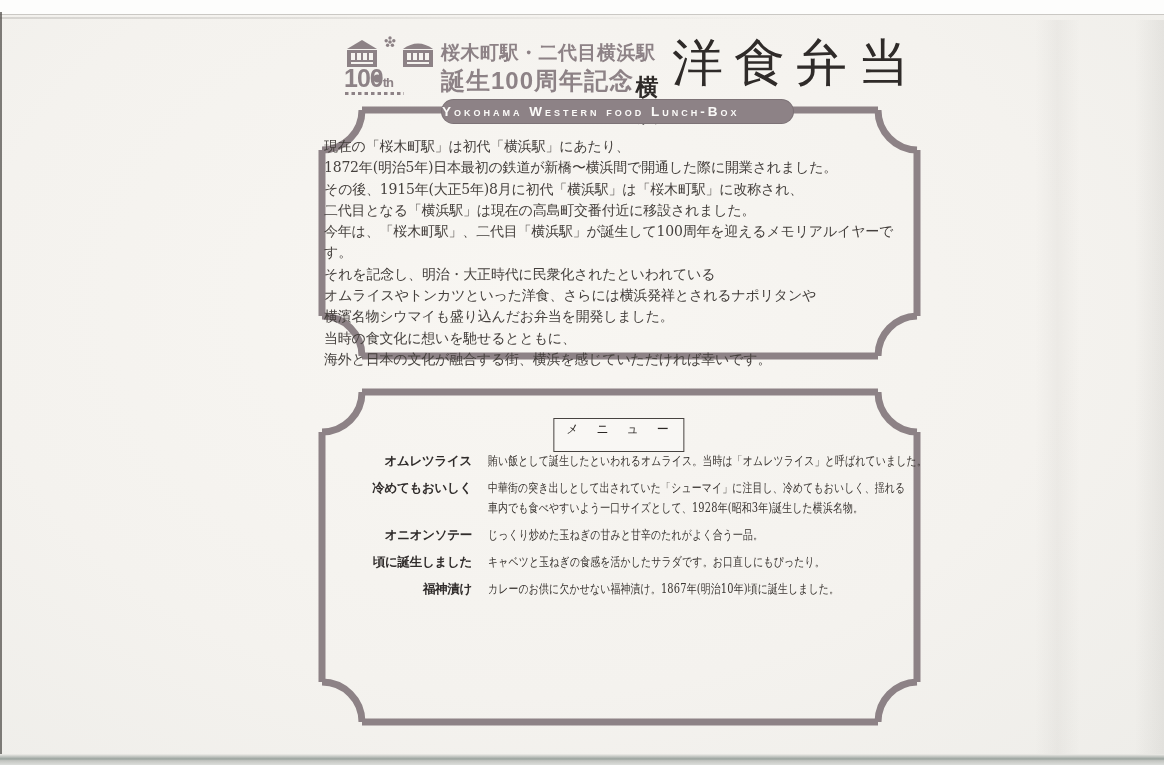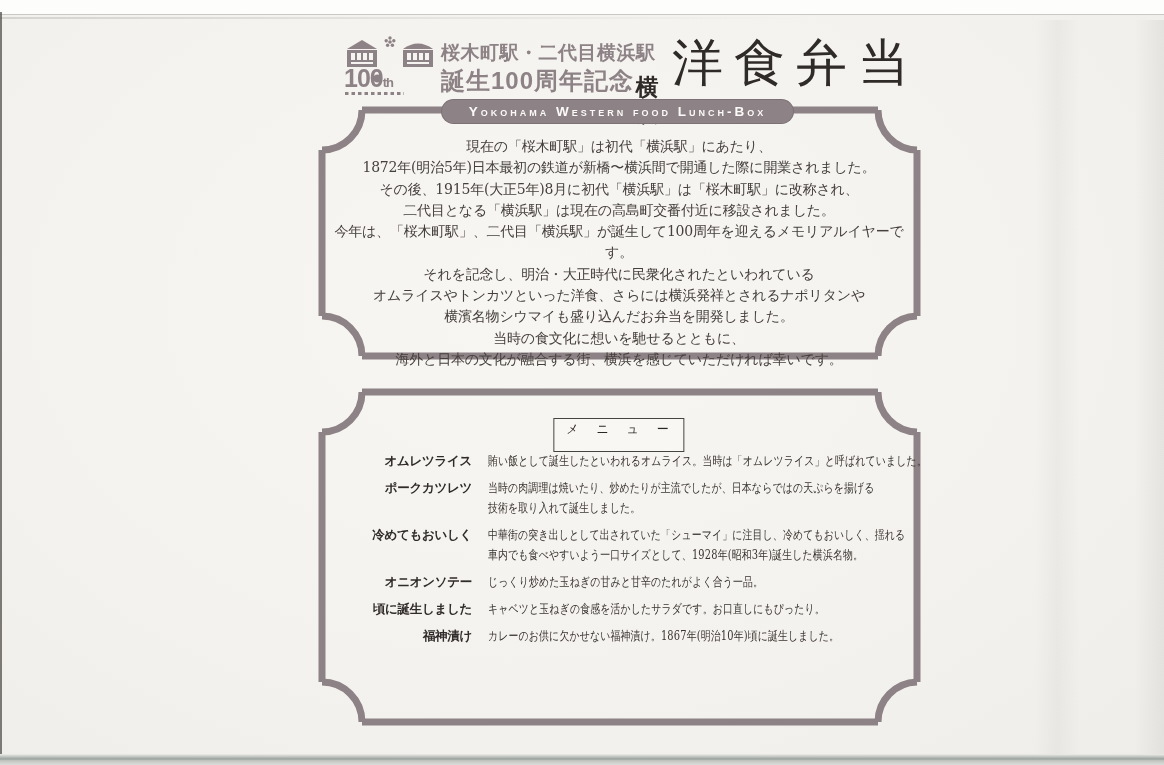--- a/index.html
+++ b/index.html
@@ -26,26 +26,26 @@
               font-size:23px;line-height:26px;font-weight:600;text-align:center;margin-top:32px;}
   .title-main{position:absolute;left:672px;top:29px;color:#2f2b29;font-size:51px;line-height:68px;
               letter-spacing:11px;font-weight:500;white-space:nowrap;}
 
   
   .frames{position:absolute;left:0;top:0;z-index:1;pointer-events:none;}
 
   
   .banner-pill{position:absolute;left:442px;top:100px;width:351px;height:23px;z-index:2;
       background:#8d8286;border-radius:12px;box-shadow:0 0 0 1px #7c7276;
-      display:flex;align-items:center;justify-content:center;}
+      display:flex;align-items:center;justify-content:flex-start;}
   .banner-pill span{color:#fbfaf8;font-family:"Liberation Sans","DejaVu Sans",sans-serif;
       font-variant:small-caps;font-weight:600;font-size:13.5px;letter-spacing:3px;white-space:nowrap;}
 
   
-  .intro{position:absolute;left:324px;top:136px;width:590px;z-index:2;text-align:center;
+  .intro{position:absolute;left:324px;top:136px;width:590px;z-index:2;text-align:left;
          color:#45403d;font-size:14px;line-height:21.3px;letter-spacing:-.2px;white-space:pre-line;}
 
   
   .menu-heading{position:absolute;left:619px;top:418px;transform:translateX(-50%);z-index:2;
       border:1.5px solid #474340;color:#2b2724;font-size:12px;line-height:20px;
       padding:0 8px 12px 12px;letter-spacing:7px;background:rgba(255,255,255,.25);white-space:nowrap;}
   .menu-list{position:absolute;left:350px;top:451px;z-index:2;}
   .menu-row{display:flex;margin-bottom:7px;}
   .menu-name{width:122px;text-align:right;flex:none;margin-right:16px;
       font-family:"Liberation Sans","DejaVu Sans",sans-serif;font-weight:bold;
@@ -145,25 +145,20 @@
 海外と日本の文化が融合する街、横浜を感じていただければ幸いです。</div>
 
   <div class="menu-heading">メ ニ ュ ー</div>
 
   <div class="menu-list">
     <div class="menu-row">
       <div class="menu-name">オムレツライス</div>
       <div class="menu-desc">賄い飯として誕生したといわれるオムライス。当時は「オムレツライス」と呼ばれていました。</div>
     </div>
     <div class="menu-row">
-      <div class="menu-name">ポークカツレツ</div>
-      <div class="menu-desc">当時の肉調理は焼いたり、炒めたりが主流でしたが、日本ならではの天ぷらを揚げる
-技術を取り入れて誕生しました。</div>
-    </div>
-    <div class="menu-row">
       <div class="menu-name">冷めてもおいしく</div>
       <div class="menu-desc">中華街の突き出しとして出されていた「シューマイ」に注目し、冷めてもおいしく、揺れる
 車内でも食べやすいよう一口サイズとして、1928年(昭和3年)誕生した横浜名物。</div>
     </div>
     <div class="menu-row">
       <div class="menu-name">オニオンソテー</div>
       <div class="menu-desc">じっくり炒めた玉ねぎの甘みと甘辛のたれがよく合う一品。</div>
     </div>
     <div class="menu-row">
       <div class="menu-name">頃に誕生しました</div>

